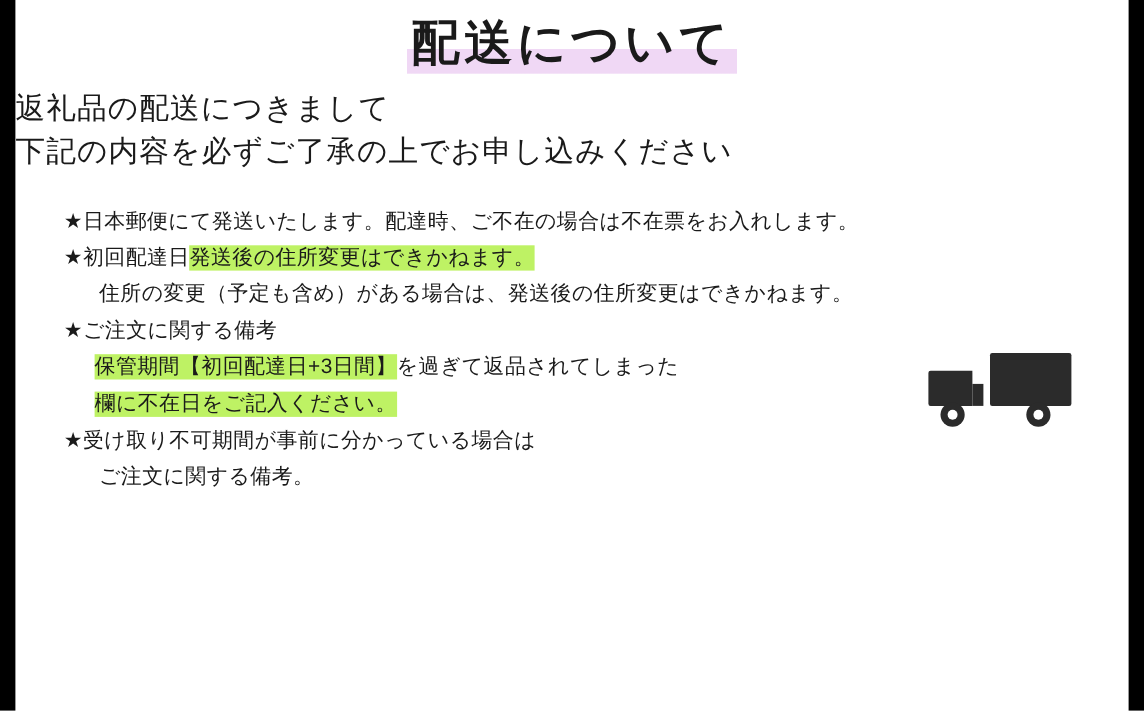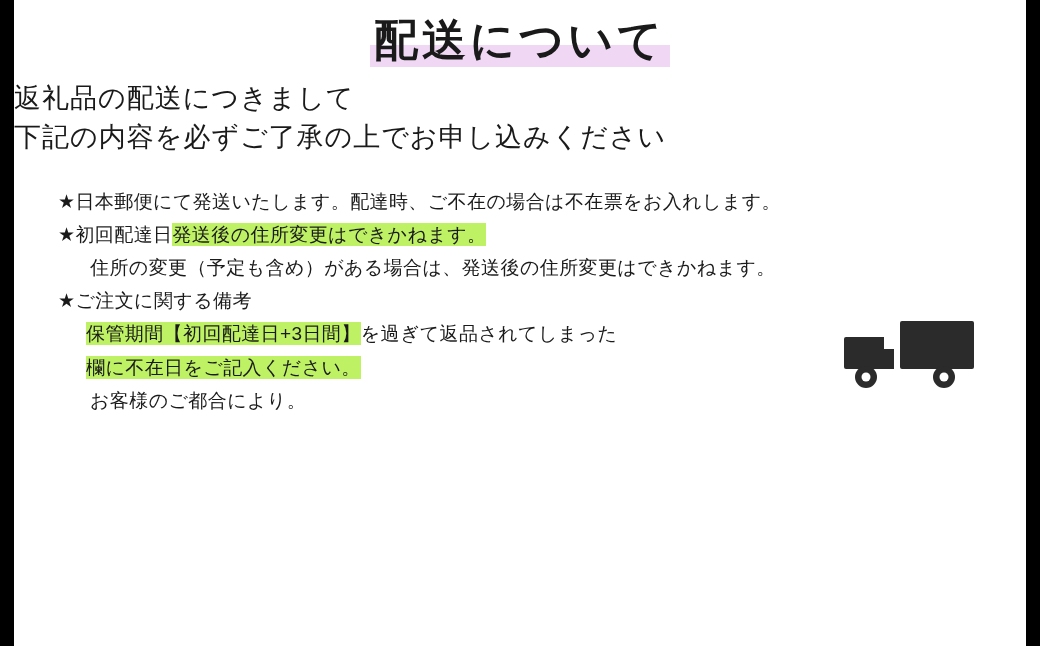--- a/index.html
+++ b/index.html
@@ -119,21 +119,22 @@
       <div>下記の内容を必ずご了承の上でお申し込みください</div>
     </div>
 
     <div class="body-list" id="notes-list">
         <div class="line"><span>★日本郵便にて発送いたします。配達時、ご不在の場合は不在票をお入れします。</span></div>
         <div class="line"><span>★初回配達日</span><span class="hl">発送後の住所変更はできかねます。</span></div>
         <div class="line indent"><span>住所の変更（予定も含め）がある場合は、発送後の住所変更はできかねます。</span></div>
         <div class="line"><span>★ご注文に関する備考</span></div>
         <div class="line indent2"><span class="hl">保管期間【初回配達日+3日間】</span><span>を過ぎて返品されてしまった</span></div>
         <div class="line indent2"><span class="hl">欄に不在日をご記入ください。</span></div>
-        <div class="line indent"><span>お客様のご都合により。</span></div>
+        <div class="line"><span>★受け取り不可期間が事前に分かっている場合は</span></div>
+        <div class="line indent"><span>ご注文に関する備考。</span></div>
       </div>
 
     <svg class="truck" viewBox="0 0 140 78" aria-hidden="true">
       <rect x="62" y="6" width="74" height="48" rx="2" fill="#2b2b2b"></rect>
       <path d="M8 22 h38 v32 h-38 a2 2 0 0 1 -2 -2 v-28 a2 2 0 0 1 2 -2 z" fill="#2b2b2b"></path>
       <rect x="46" y="34" width="10" height="20" fill="#2b2b2b"></rect>
       <circle cx="28" cy="62" r="11" fill="#2b2b2b"></circle>
       <circle cx="28" cy="62" r="4.5" fill="#ffffff"></circle>
       <circle cx="106" cy="62" r="11" fill="#2b2b2b"></circle>
       <circle cx="106" cy="62" r="4.5" fill="#ffffff"></circle>

